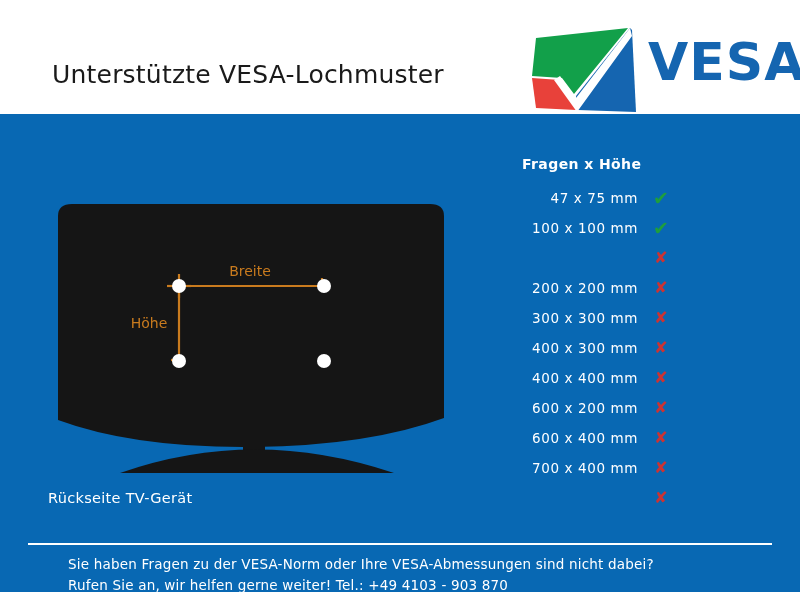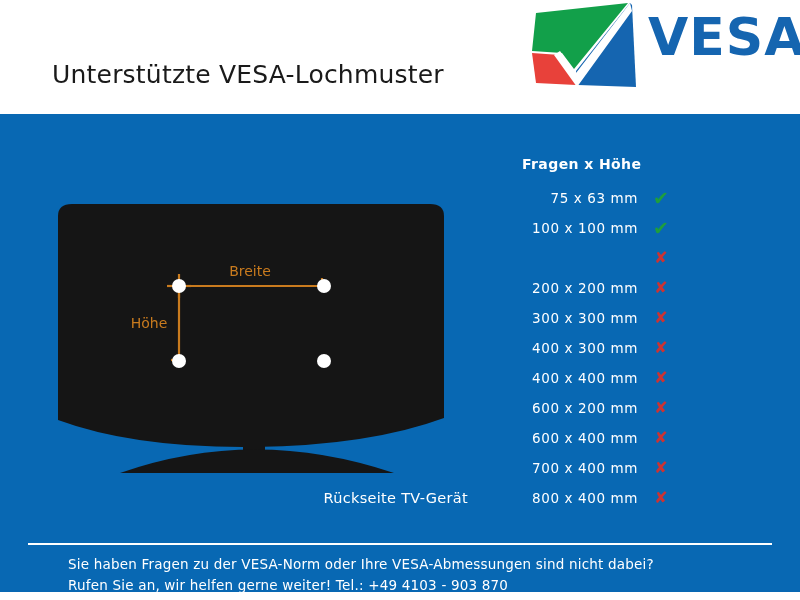--- a/index.html
+++ b/index.html
@@ -37,21 +37,21 @@
     font-weight: 400;
     color: #1a1a1a;
     letter-spacing: 0.2px;
     white-space: nowrap;
   }
 
   
   #logo-block {
     position: absolute;
     left: 532px;
-    top: 3px;
+    top: 28px;
     width: 256px;
     height: 84px;
   }
   #logo-mark {
     position: absolute;
     left: 0; top: 0;
     width: 104px;
     height: 86px;
   }
   #logo-word {
@@ -74,21 +74,21 @@
     width: 420px;
     height: 340px;
     text-decoration: underline;
   }
   #tv-svg { display: block; }
   #tv-caption {
     position: absolute;
     left: 0;
     top: 300px;
     width: 420px;
-    text-align: right;
+    text-align: left;
     font-family: "DejaVu Sans", sans-serif;
     font-size: 14.5px;
     color: #ffffff;
     letter-spacing: 0.3px;
   }
 
   
   #table-block {
     position: absolute;
     left: 498px;
@@ -227,21 +227,21 @@
     <div id="tv-caption">Rückseite TV-Gerät</div>
   </div>
 
   <div id="table-block">
 
     <div id="table-header">
       <div id="table-header-label">Fragen x Höhe</div>
     </div>
 
     <div class="vesa-row">
-      <div class="vesa-size">75 x 63 mm</div>
+      <div class="vesa-size">47 x 75 mm</div>
       <div class="vesa-mark yes">✔</div>
     </div>
 
     <div class="vesa-row">
       <div class="vesa-size">100 x 100 mm</div>
       <div class="vesa-mark yes">✔</div>
     </div>
 
     <div class="vesa-row">
       <div class="vesa-mark no">✘</div>
@@ -276,21 +276,20 @@
       <div class="vesa-size">600 x 400 mm</div>
       <div class="vesa-mark no">✘</div>
     </div>
 
     <div class="vesa-row">
       <div class="vesa-size">700 x 400 mm</div>
       <div class="vesa-mark no">✘</div>
     </div>
 
     <div class="vesa-row">
-      <div class="vesa-size">800 x 400 mm</div>
       <div class="vesa-mark no">✘</div>
     </div>
 
   </div>
 
   <div id="footer-rule"></div>
   <div id="footer-text">
     <div>Sie haben Fragen zu der VESA-Norm oder Ihre VESA-Abmessungen sind nicht dabei?</div>
     <div>Rufen Sie an, wir helfen gerne weiter! Tel.: +49 4103 - 903 870</div>
   </div>

